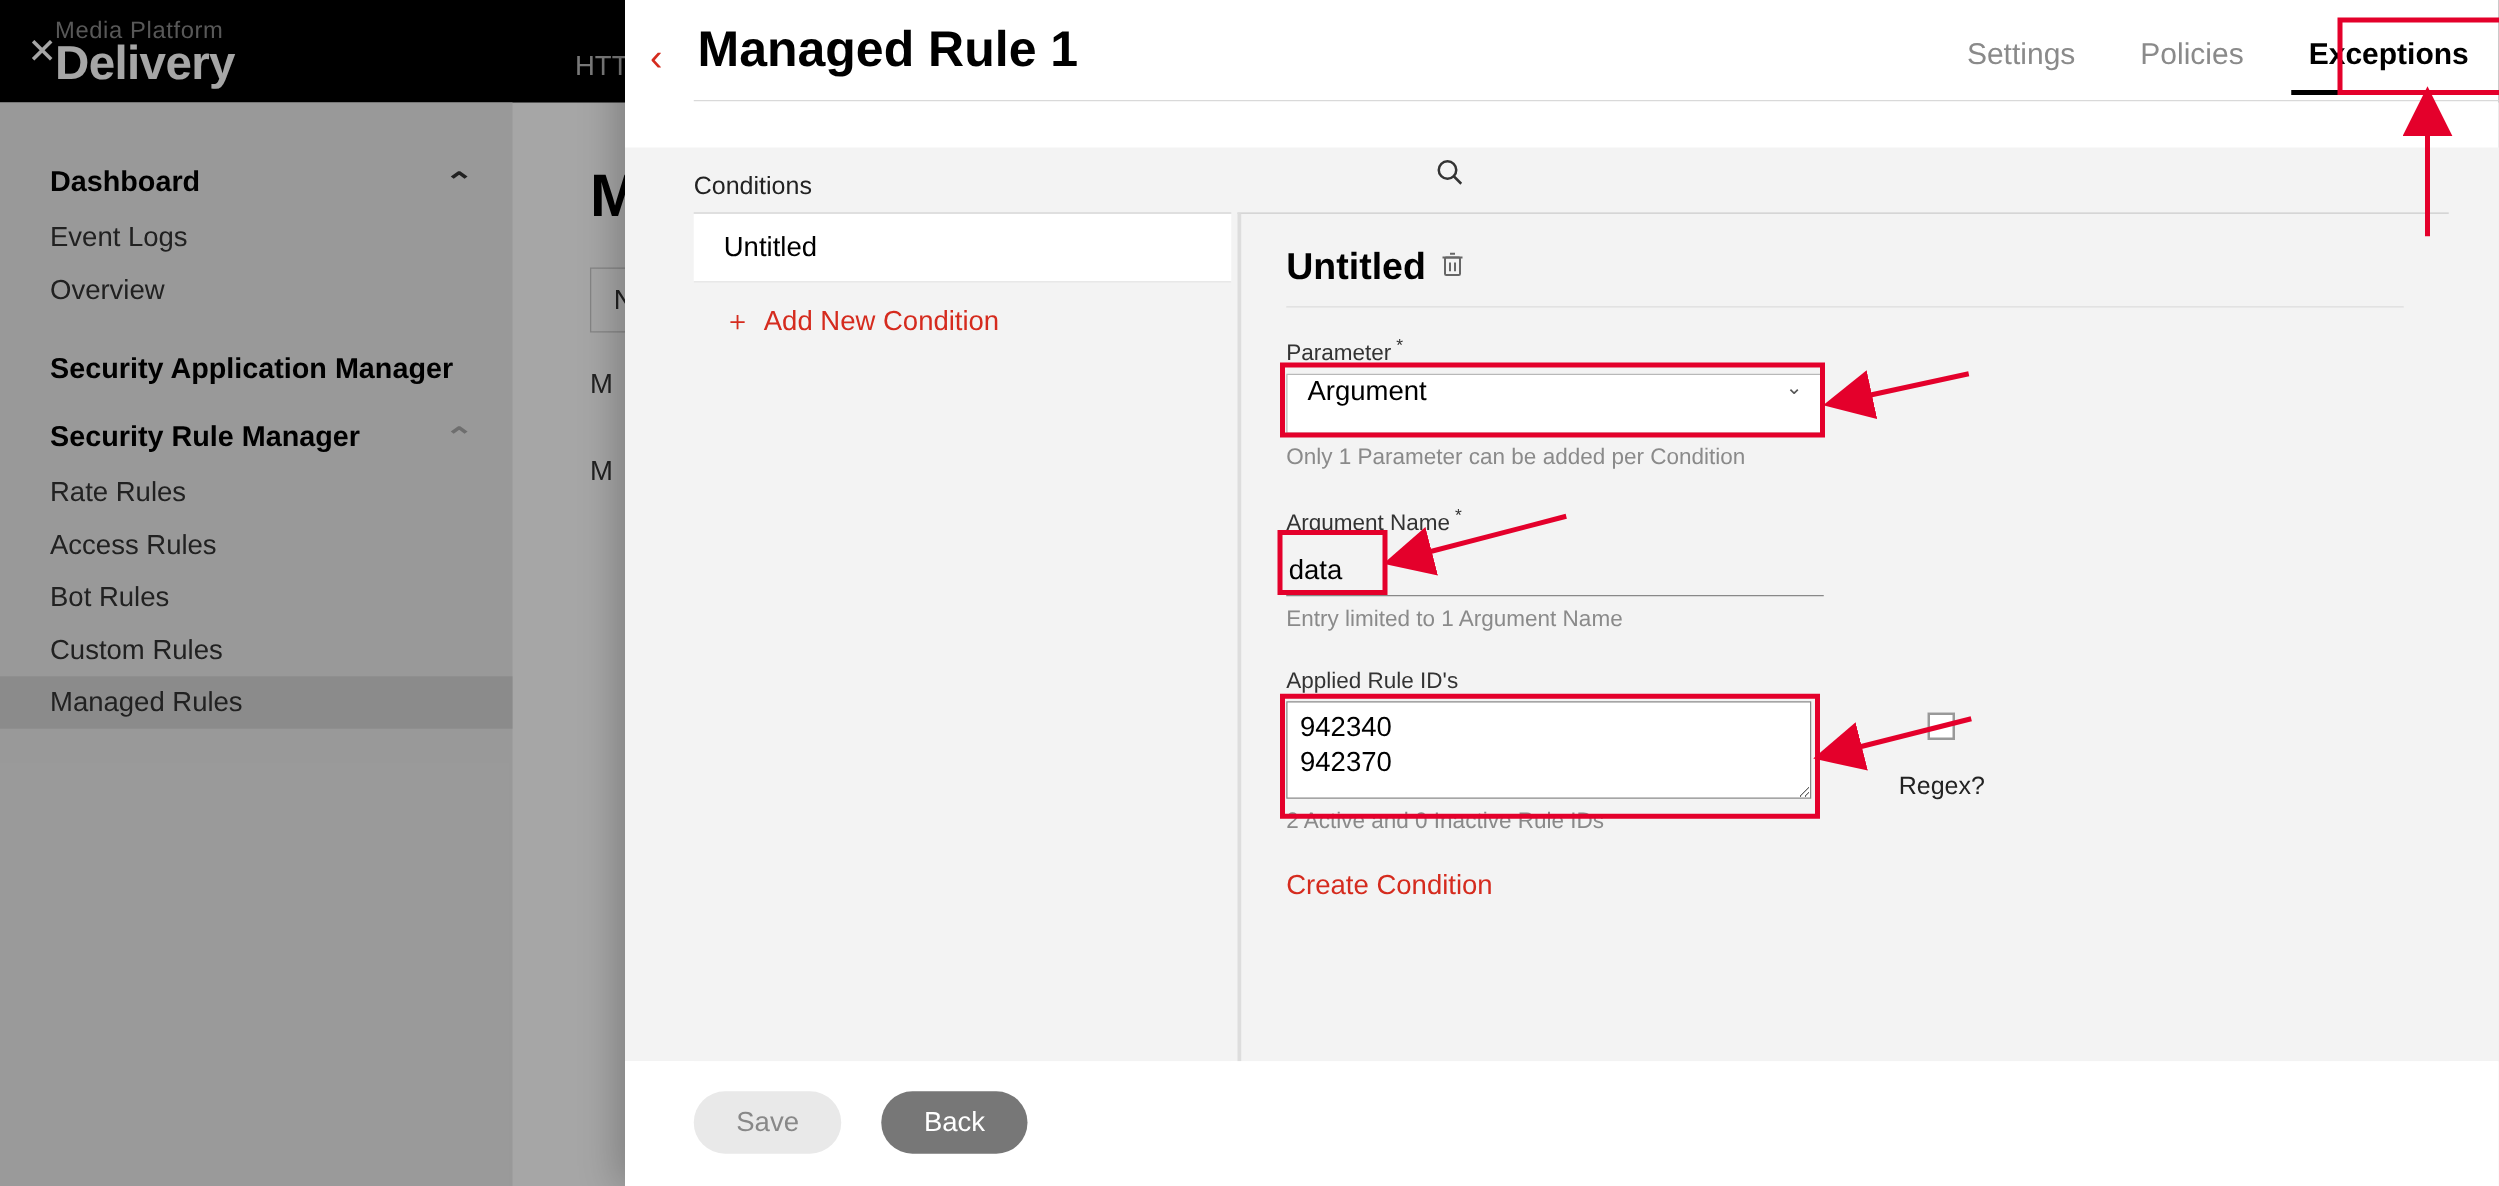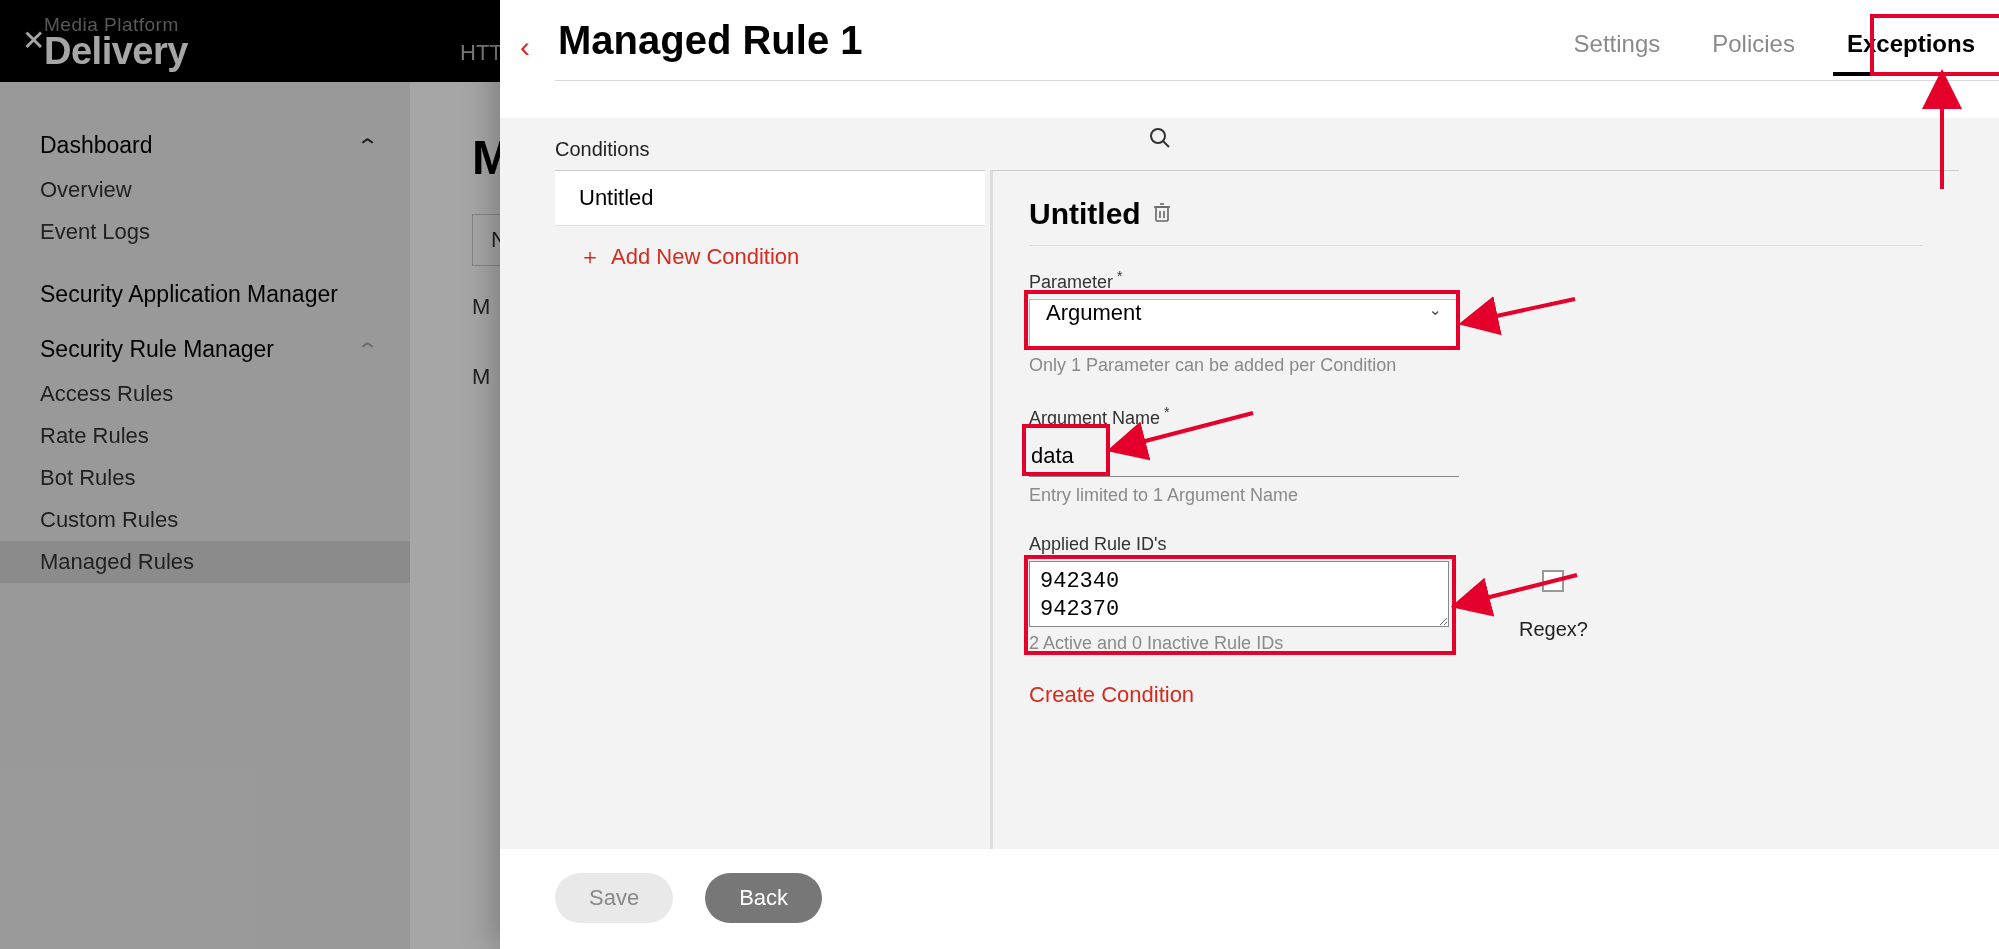--- a/index.html
+++ b/index.html
@@ -58,21 +58,21 @@
   .bg-side {
     position: absolute;
     left: 0; top: 82px;
     width: 410px;
     bottom: 0;
     background: #ececec;
     padding: 30px 0 0 40px;
   }
   .bg-side .section-head {
     font-size: 23px;
-    font-weight: 400;
+    font-weight: 700;
     margin: 28px 0 10px;
     display: flex;
     align-items: center;
     justify-content: space-between;
     padding-right: 34px;
   }
   .bg-side .section-head:first-child { margin-top: 20px; }
   .bg-side .nav-item {
     font-size: 22px;
     color: #333;
@@ -300,26 +300,26 @@
   }
   .checkbox {
     width: 22px; height: 22px;
     border: 2px solid #999;
     background: #fff;
     cursor: pointer;
   }
 
   .textarea {
     width: 420px;
-    height: 66px;
+    height: 78px;
     border: 1px solid #888;
     background: #fff;
     font-size: 22px;
     padding: 6px 10px;
-    font-family: Liberation Mono, monospace;
+    font-family: Liberation Sans, sans-serif;
     resize: both;
     line-height: 1.25;
     outline: none;
   }
 
   .create-cond {
     color: #d52b1e;
     font-size: 22px;
     cursor: pointer;
     margin-top: 28px;
@@ -375,33 +375,33 @@
     <span class="bg-brand-small">Media Platform</span>
     <span class="bg-brand-big">Delivery</span>
     <span class="secondary">HTT</span>
   </div>
 
   <div class="bg-side">
     <div class="section-head">
       <span>Dashboard</span>
       <span class="chev">⌃</span>
     </div>
+    <div class="nav-item">Event Logs</div>
     <div class="nav-item">Overview</div>
-    <div class="nav-item">Event Logs</div>
 
     <div class="section-head">
       <span>Security Application Manager</span>
     </div>
 
     <div class="section-head">
       <span>Security Rule Manager</span>
       <span class="chev" style="color:#aaa">⌃</span>
     </div>
+    <div class="nav-item">Rate Rules</div>
     <div class="nav-item">Access Rules</div>
-    <div class="nav-item">Rate Rules</div>
     <div class="nav-item">Bot Rules</div>
     <div class="nav-item">Custom Rules</div>
     <div class="nav-item active">Managed Rules</div>
   </div>
 
   <div class="bg-main-title">M</div>
   <div class="bg-tabs">
     <div class="tab" style="border:1px solid #ccc; background:#fff; padding:12px 18px;">N</div>
     <div class="tab" style="margin-top:12px;">M</div>
     <div class="tab" style="margin-top:12px;">M</div>

